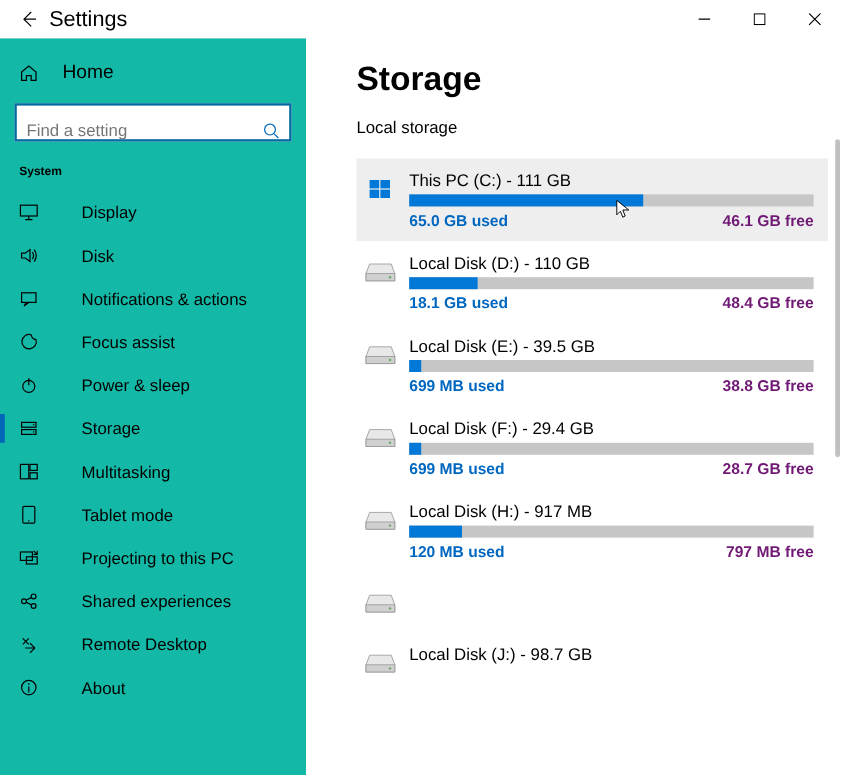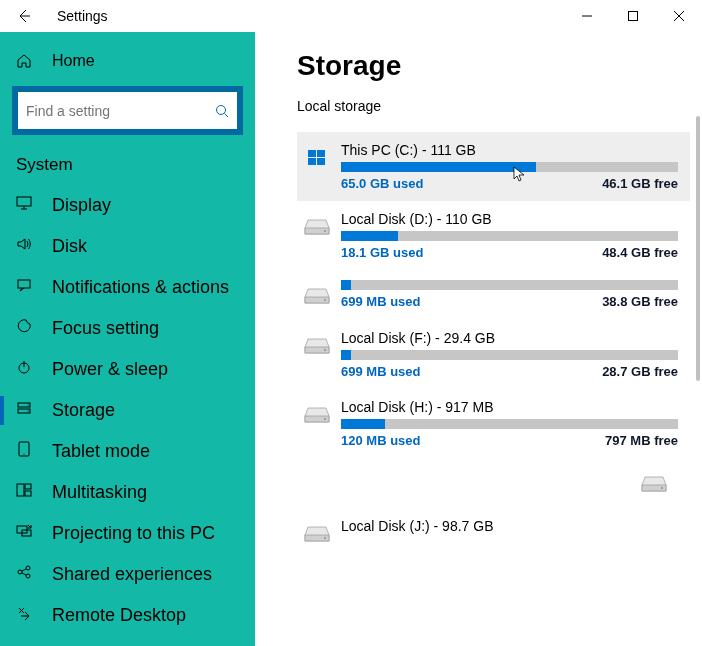--- a/index.html
+++ b/index.html
@@ -1,49 +1,49 @@
 <!DOCTYPE html>
 <html><head>
 <meta charset="utf-8">
 <style>
 * { margin: 0; padding: 0; box-sizing: border-box; font-family: "Segoe UI", sans-serif; }
 body { width: 702px; height: 646px; background: #fff; overflow: hidden; }
 .titlebar { height: 32px; display: flex; align-items: center; padding: 0 0 0 8px; }
 .back-btn { width: 32px; height: 32px; display: flex; align-items: center; justify-content: center; cursor: pointer; }
-.app-title { font-size: 14px; margin-left: 17px; }
+.app-title { font-size: 18px; margin-left: 1px; }
 .win-controls { margin-left: auto; display: flex; }
 .win-btn { width: 46px; height: 32px; display: flex; align-items: center; justify-content: center; cursor: pointer; }
 .main-area { display: flex; height: calc(646px - 32px); }
 .sidebar { width: 255px; background: #14b8a6; padding-top: 12px; display: flex; flex-direction: column; }
 .home-row { display: flex; align-items: center; padding: 8px 16px; cursor: pointer; }
 .home-row .icon { width: 20px; text-align: center; margin-right: 16px; }
-.search-box { margin: 8px 12px 14px 12px; height: 49px; border: 6px solid #0369a1; display: flex; align-items: center; padding: 0 8px; background: #fff; }
+.search-box { margin: 8px 12px 14px 12px; height: 32px; border: 2px solid #0369a1; display: flex; align-items: flex-end; padding: 0 8px; background: #fff; }
 .search-box input { flex: 1; border: none; outline: none; font-size: 14px; color: #666; background: transparent; }
 .search-box .search-icon { color: #0067b8; font-size: 14px; }
-.category-label { font-size: 17px; font-weight: 400; padding: 6px 16px 10px 16px; }
+.category-label { font-size: 10px; font-weight: 700; padding: 6px 16px 10px 16px; }
 .nav-list { flex: 1; overflow-y: auto; }
-.nav-item { display: flex; padding: 10px 16px; cursor: pointer; position: relative; font-size: 18px; }
+.nav-item { display: flex; align-items: center; padding: 10px 16px; cursor: pointer; position: relative; font-size: 14px; gap: 16px; }
 .nav-item.selected::before { content: ""; position: absolute; left: 0; top: 6px; bottom: 6px; width: 4px; background: #0067b8; }
 .nav-item .icon { width: 20px; text-align: center; margin-right: 16px; font-size: 15px; }
 .content { flex: 1; padding: 18px 12px 0 42px; overflow-y: auto; position: relative; }
 .content-scroll { position: absolute; right: 2px; top: 84px; width: 4px; height: 265px; background: #c0c0c0; border-radius: 2px; }
 .page-title { font-size: 28px; font-weight: 600; margin-bottom: 16px; }
 .section-title { font-size: 14px; margin-bottom: 18px; }
 .disk-list { display: flex; flex-direction: column; gap: 0; }
-.disk-item { display: flex; padding: 10px 12px 10px 6px; cursor: pointer; justify-content: flex-end; }
+.disk-item { display: flex; padding: 10px 12px 10px 6px; cursor: pointer; }
 .disk-item.hovered { background: #eeeeee; }
 .disk-icon { width: 28px; height: 28px; margin-right: 10px; margin-top: 2px; display: flex; align-items: center; justify-content: center; }
 .disk-details { flex: 1; }
 .disk-name { font-size: 14px; color: #000; margin-bottom: 4px; }
 .disk-bar { height: 10px; background: #c6c6c6; margin-bottom: 4px; position: relative; }
 .disk-bar-fill { height: 100%; position: absolute; left: 0; top: 0; }
 .disk-bar-fill.blue { background: #0078d7; }
 .disk-stats { display: flex; justify-content: space-between; font-size: 13px; font-weight: bold; }
 .disk-used { color: #0067c0; }
-.disk-free { color: #0f172a; }
+.disk-free { color: #701a75; }
 .cursor-arrow { position: absolute; pointer-events: none; }
 svg { display: block; }
 </style>
 </head>
 <body>
 
 <div class="titlebar">
   <div class="back-btn">
     <svg width="16" height="16" viewBox="0 0 16 16">
         <path d="M10 2 L4 8 L10 14 M4 8 H14" stroke="#000" stroke-width="1" fill="none"></path>
@@ -115,21 +115,21 @@
             </svg>
           </span>
           <span>Notifications &amp; actions</span>
         </div>
         <div class="nav-item">
           <span class="icon">
             <svg width="16" height="16" viewBox="0 0 16 16">
               <path d="M10 2 A6 6 0 1 0 14 6 A5 5 0 0 1 10 2 Z" stroke="#000" fill="none"></path>
             </svg>
           </span>
-          <span>Focus setting</span>
+          <span>Focus assist</span>
         </div>
         <div class="nav-item">
           <span class="icon">
             <svg width="16" height="16" viewBox="0 0 16 16">
               <circle cx="8" cy="9" r="5" stroke="#000" fill="none"></circle>
               <path d="M8 2 V8" stroke="#000"></path>
             </svg>
           </span>
           <span>Power &amp; sleep</span>
         </div>
@@ -140,35 +140,35 @@
               <rect x="2" y="9" width="12" height="4" stroke="#000" fill="none"></rect>
               <circle cx="12" cy="5" r="0.6" fill="#000"></circle>
               <circle cx="12" cy="11" r="0.6" fill="#000"></circle>
             </svg>
           </span>
           <span>Storage</span>
         </div>
         <div class="nav-item">
           <span class="icon">
             <svg width="16" height="16" viewBox="0 0 16 16">
-              <rect x="3" y="1" width="10" height="14" rx="1" stroke="#000" fill="none"></rect>
-              <circle cx="8" cy="13" r="0.6" fill="#000"></circle>
-            </svg>
-          </span>
-          <span>Tablet mode</span>
-        </div>
-        <div class="nav-item">
-          <span class="icon">
-            <svg width="16" height="16" viewBox="0 0 16 16">
               <rect x="1" y="2" width="7" height="12" stroke="#000" fill="none"></rect>
               <rect x="9" y="2" width="6" height="5" stroke="#000" fill="none"></rect>
               <rect x="9" y="9" width="6" height="5" stroke="#000" fill="none"></rect>
             </svg>
           </span>
           <span>Multitasking</span>
+        </div>
+        <div class="nav-item">
+          <span class="icon">
+            <svg width="16" height="16" viewBox="0 0 16 16">
+              <rect x="3" y="1" width="10" height="14" rx="1" stroke="#000" fill="none"></rect>
+              <circle cx="8" cy="13" r="0.6" fill="#000"></circle>
+            </svg>
+          </span>
+          <span>Tablet mode</span>
         </div>
         <div class="nav-item">
           <span class="icon">
             <svg width="16" height="16" viewBox="0 0 16 16">
               <rect x="1" y="3" width="10" height="7" stroke="#000" fill="none"></rect>
               <rect x="6" y="7" width="9" height="6" stroke="#000" fill="none"></rect>
               <path d="M12 2 L15 5 M15 2 L15 5 L12 5" stroke="#000" fill="none"></path>
             </svg>
           </span>
           <span>Projecting to this PC</span>
@@ -253,20 +253,21 @@
         </div>
         <div class="disk-item">
           <div class="disk-icon">
             <svg width="26" height="18" viewBox="0 0 26 18">
               <path d="M4 2 L22 2 L25 10 L25 16 L1 16 L1 10 Z" fill="#e8e8e8" stroke="#999" stroke-width="0.7"></path>
               <rect x="1" y="10" width="24" height="6" fill="#d0d0d0" stroke="#999" stroke-width="0.7"></rect>
               <circle cx="21" cy="13" r="1" fill="#6a6"></circle>
             </svg>
           </div>
           <div class="disk-details">
+            <div class="disk-name">Local Disk (E:) - 39.5 GB</div>
             <div class="disk-bar">
               <div class="disk-bar-fill blue" style="width:3%"></div>
             </div>
             <div class="disk-stats">
               <span class="disk-used">699 MB used</span>
               <span class="disk-free">38.8 GB free</span>
             </div>
           </div>
         </div>
         <div class="disk-item">

